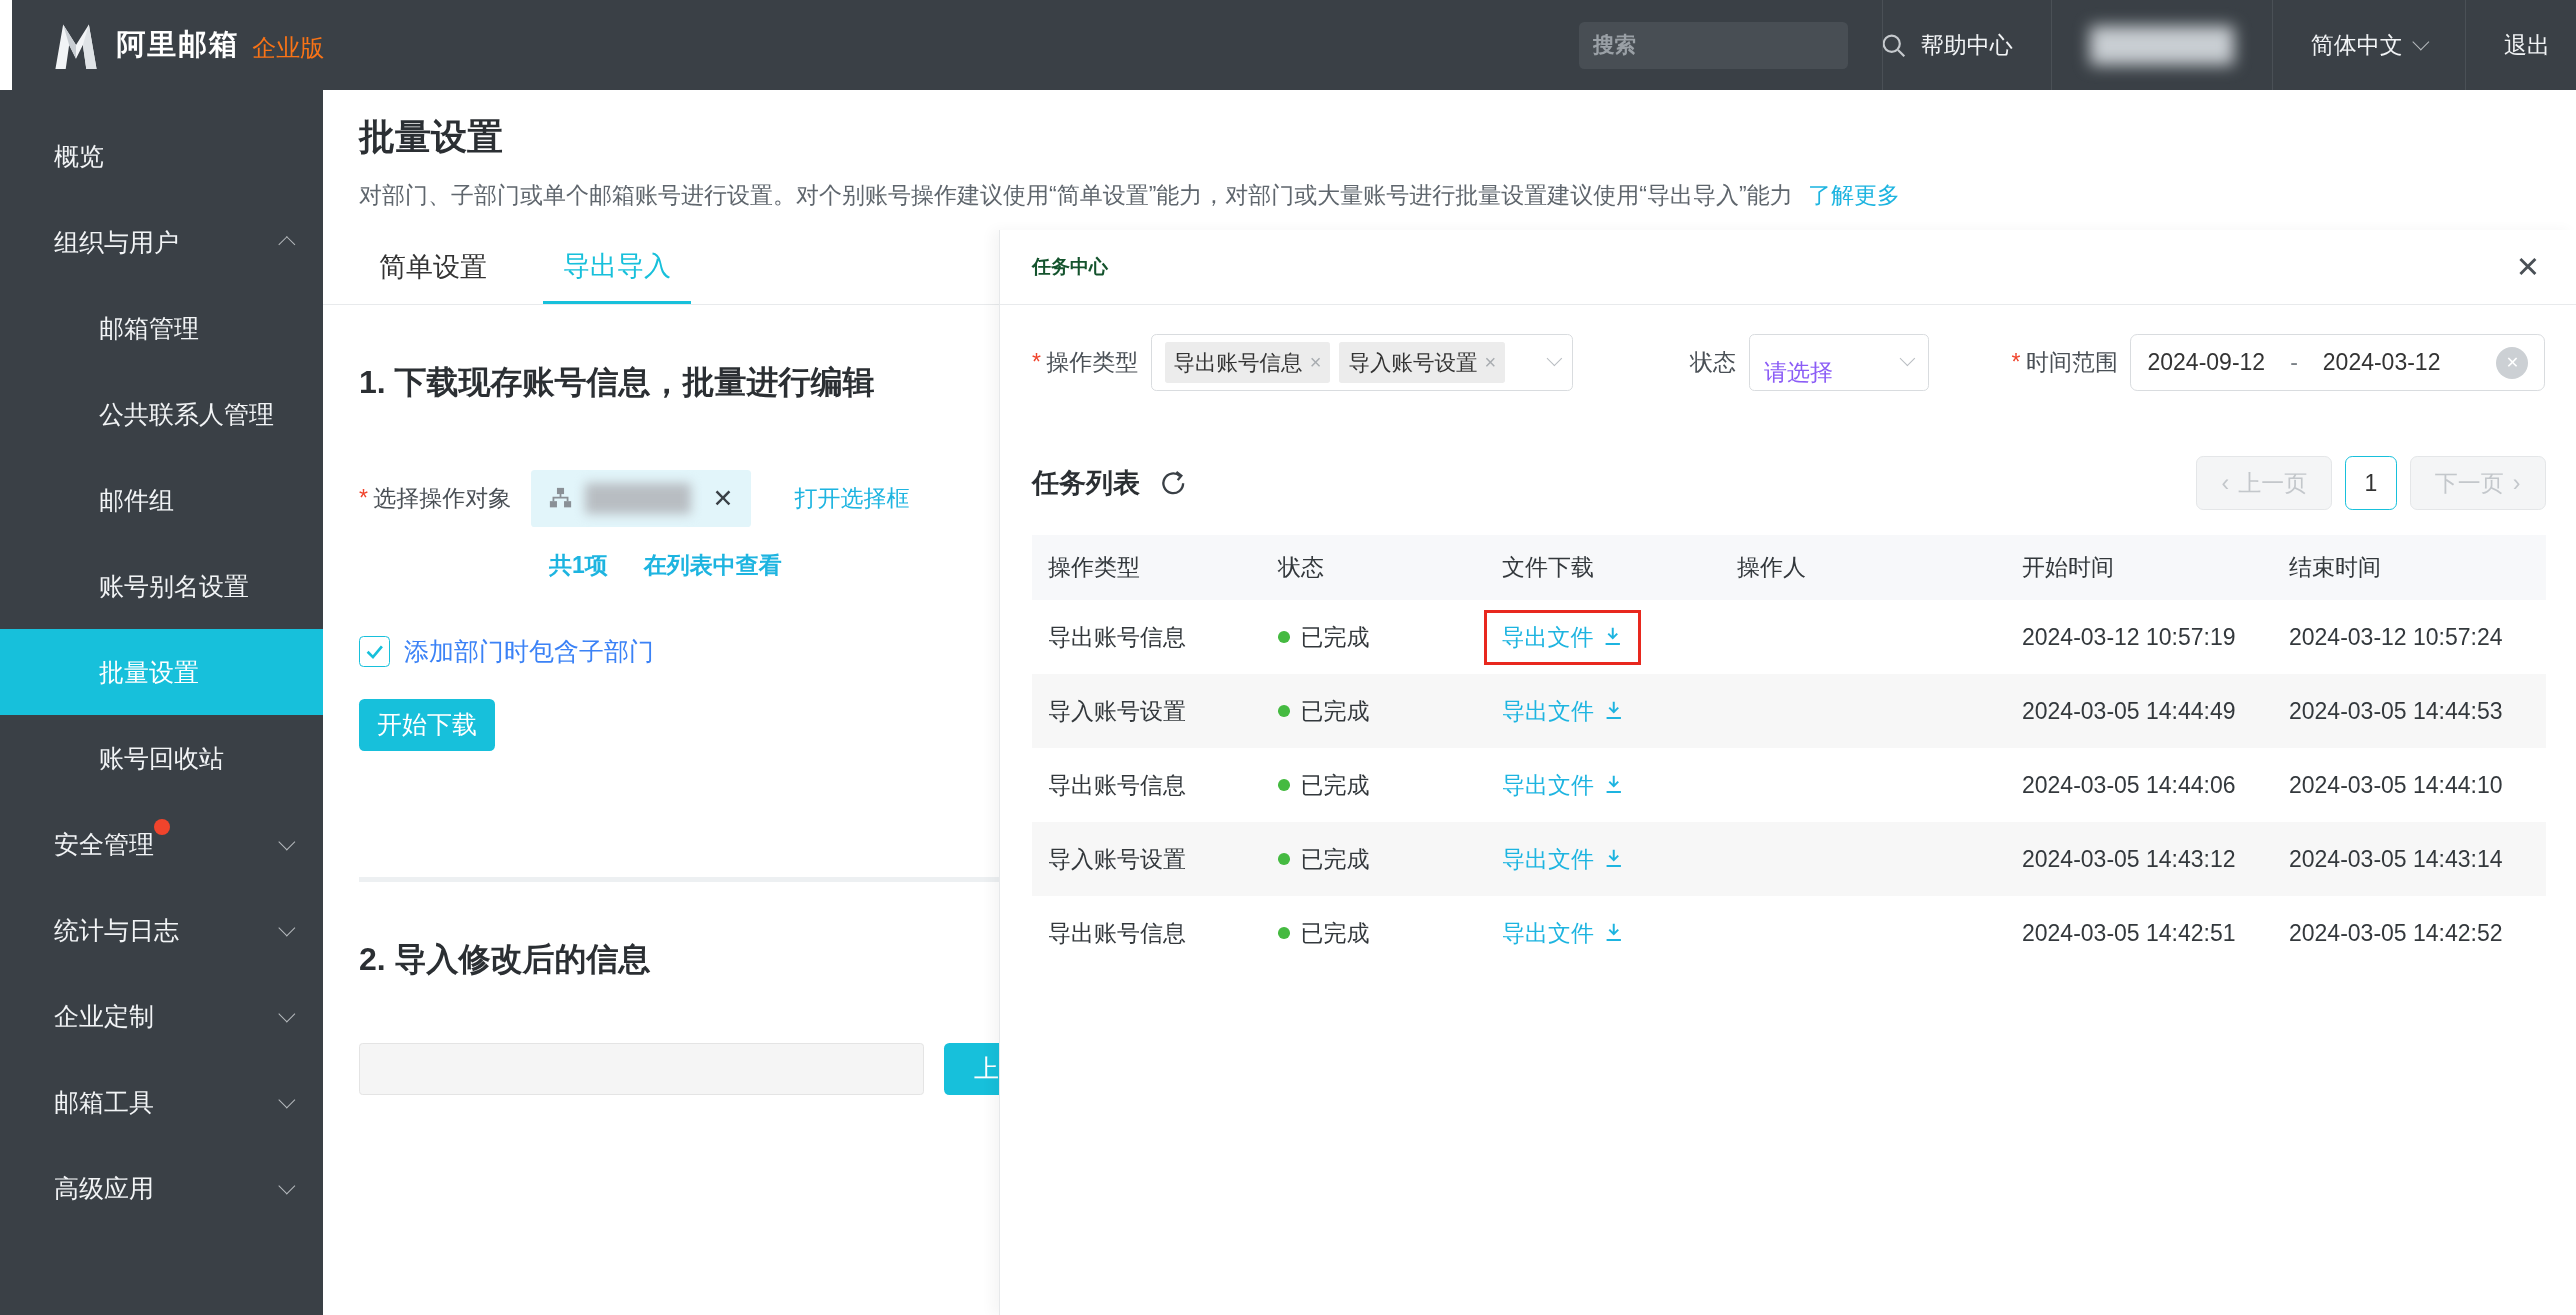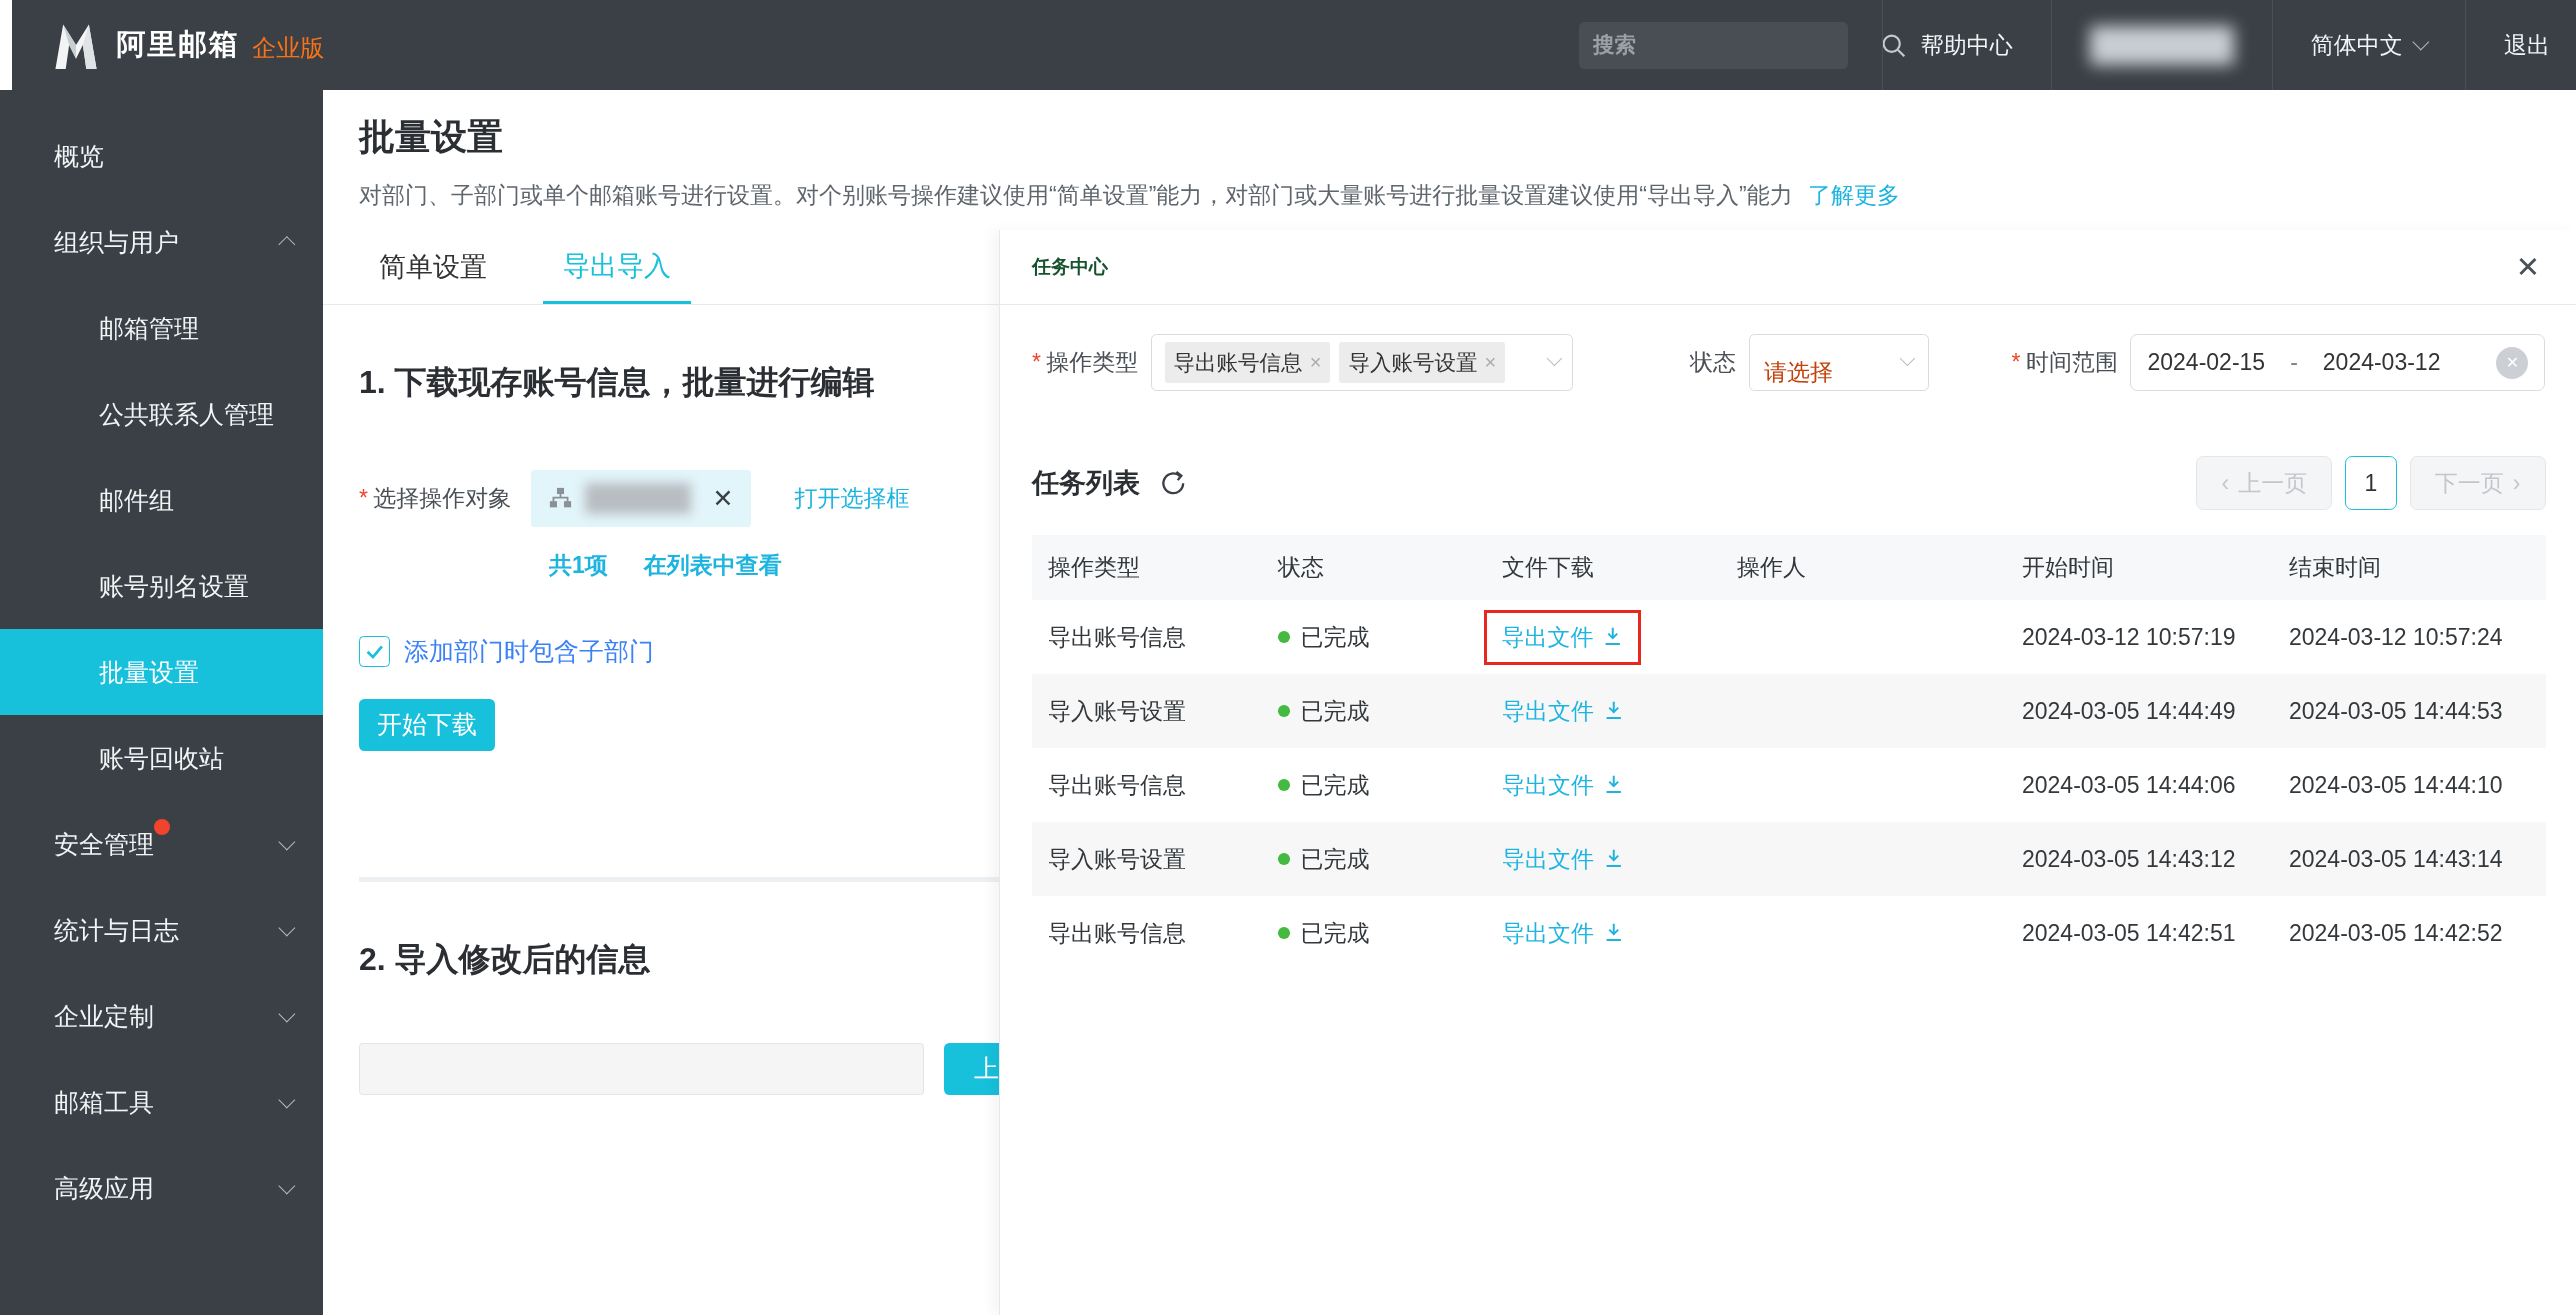--- a/index.html
+++ b/index.html
@@ -119,21 +119,21 @@
     padding:0 9px; font-size:21.5px; color:#333; margin-right:9px; white-space:nowrap;
   }
   .tag .tag-x { color:#a8acb0; margin-left:7.2px; font-size:20px; }
   .ms-caret { margin-left:auto; }
   .chev.sel { border-color:#b9bdc2; width:10.8px; height:10.8px; }
   .status-group { margin-left:117px; display:flex; align-items:center; }
   .select {
     margin-left:12.6px; width:180px; height:57px; border:0.9px solid #d9dcdf; border-radius:5.4px;
     display:flex; align-items:center; padding:0 14.4px; cursor:pointer;
   }
-  .placeholder { font-size:23px; color:#c2410c; flex:1;margin-top:20px; }
+  .placeholder { font-size:23px; color:#8b5cf6; flex:1;margin-top:20px; }
   .range-group { margin-left:83px; display:flex; align-items:center; }
   .date-range {
     margin-left:12.6px; width:415px; height:57px; border:0.9px solid #d9dcdf; border-radius:7.2px;
     display:flex; align-items:center; padding:0 16px; font-size:23px; color:#333; cursor:pointer;
   }
   .date-sep { margin:0 25px; color:#7a8086; }
   .clear-circle {
     margin-left:auto; width:32px; height:32px; border-radius:50%; background:#ccd0d4;
     color:#fff; font-size:16px; display:flex; align-items:center; justify-content:center; cursor:pointer;
   }
@@ -346,21 +346,21 @@
         <div class="select">
           <span class="placeholder">请选择</span>
           <span><span class="chev down sel"></span></span>
         </div>
       </div>
 
       <div class="range-group">
         <span class="req">*</span>
         <span class="f-label">时间范围</span>
         <div class="date-range">
-          <span>2024-02-15</span>
+          <span>2024-09-12</span>
           <span class="date-sep">-</span>
           <span>2024-03-12</span>
           <span class="clear-circle">✕</span>
         </div>
       </div>
     </div>
 
 
     <div class="list-header">
       <span class="list-title">任务列表</span>

